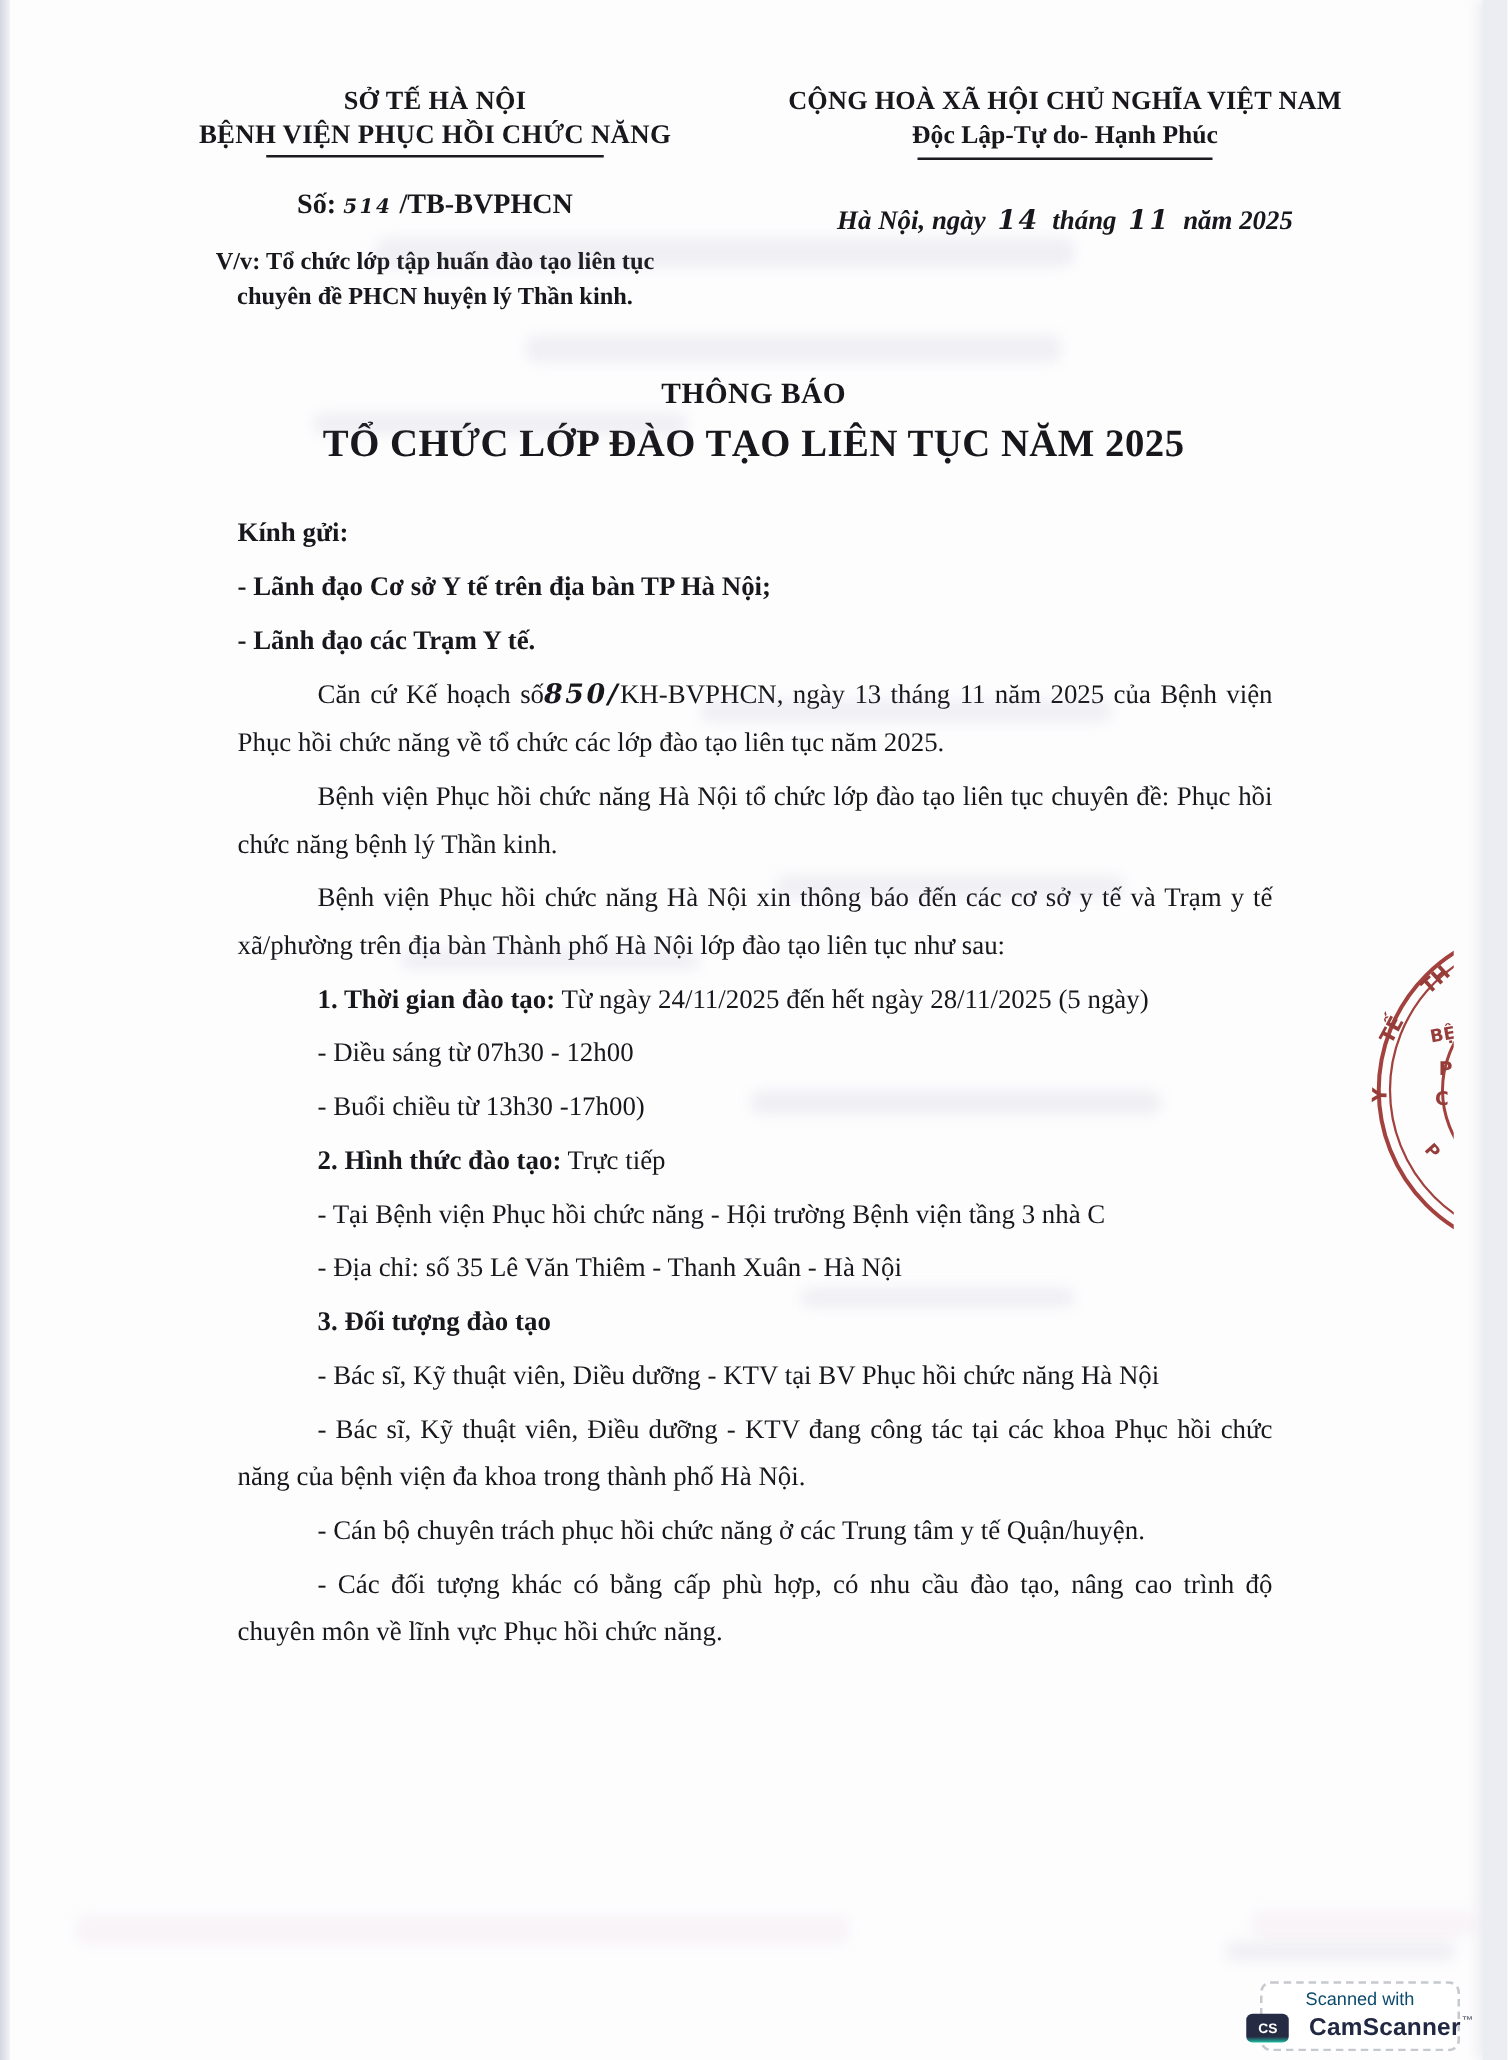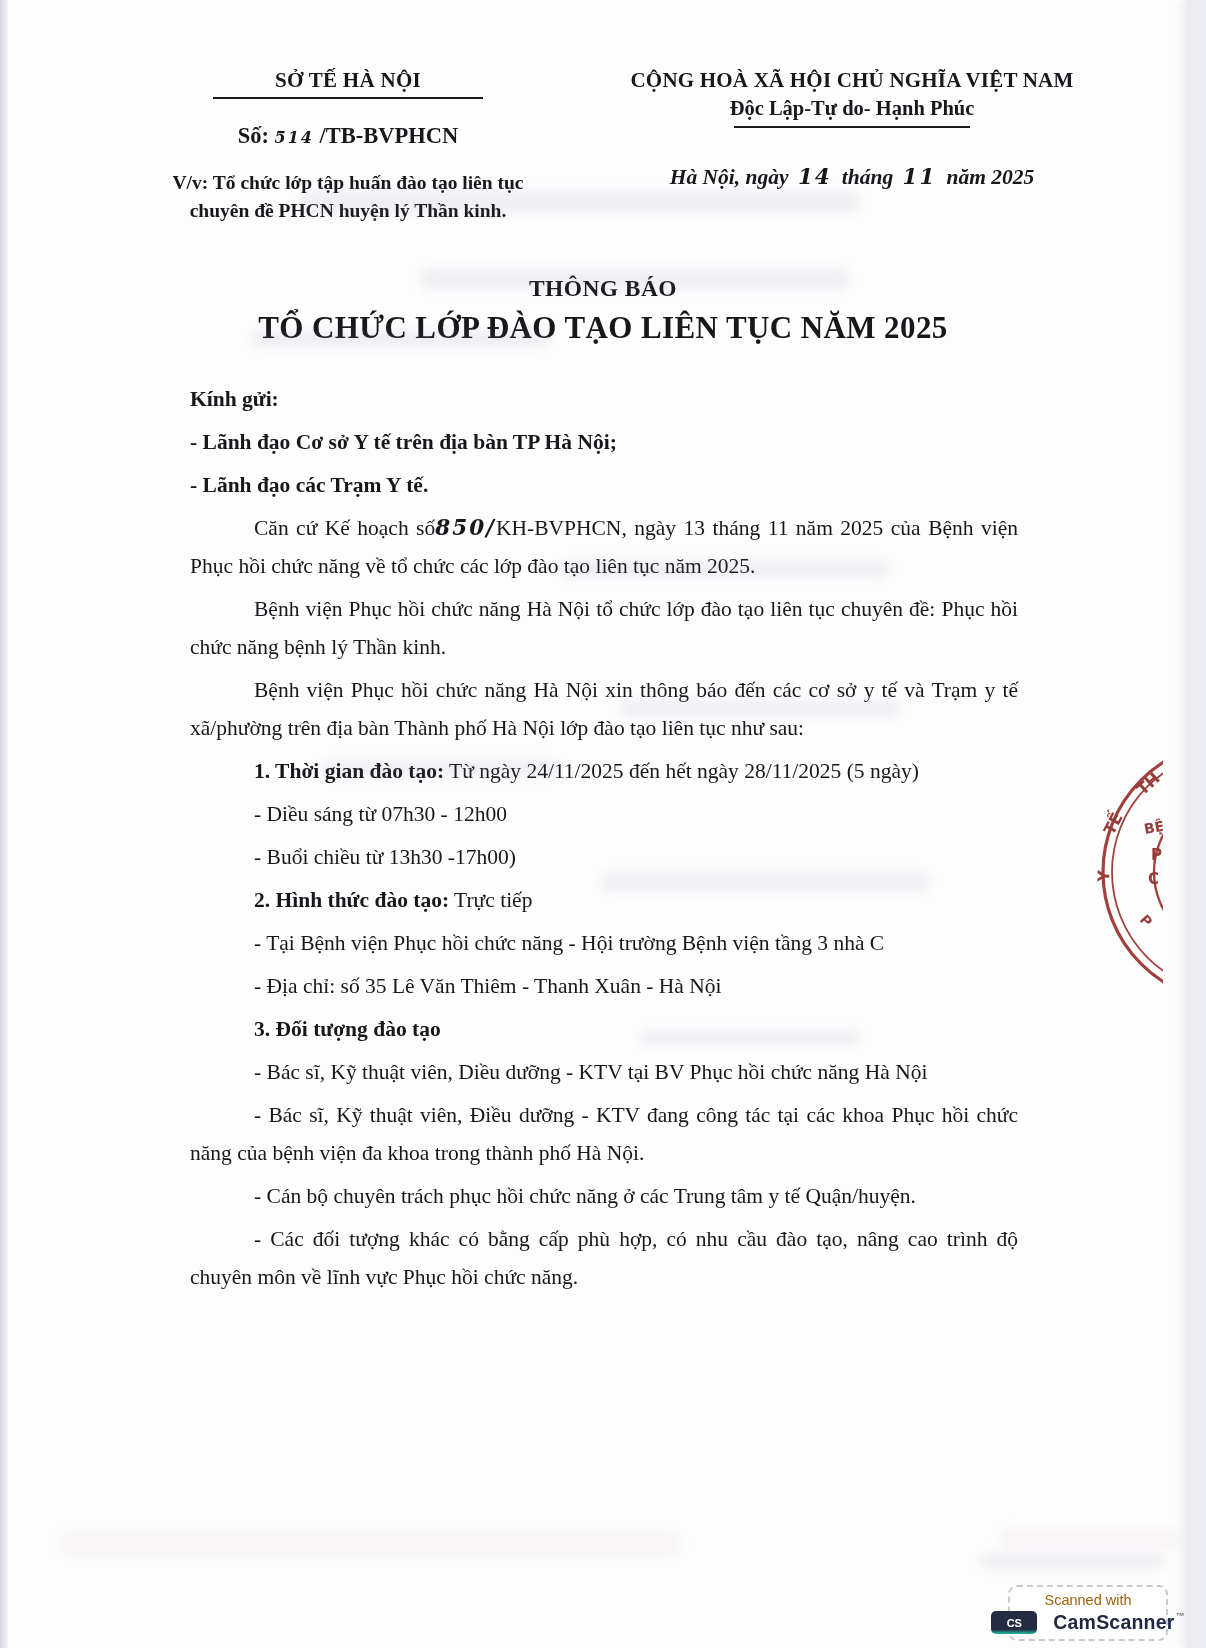--- a/index.html
+++ b/index.html
@@ -82,24 +82,24 @@
   .cs-badge {
     position:absolute; left:1008px; top:1585px;
     width:160px; height:56px;
     background:#ffffff;
     border:2px dashed #c6c9ce;
     border-radius:9px;
     display:flex; flex-direction:column; align-items:center; justify-content:center;
     font-family:"Liberation Sans", sans-serif;
     box-sizing:border-box;
   }
-  .cs-line1 { color:#a16207; font-size:14.5px; line-height:17px; }
+  .cs-line1 { color:#0c4a6e; font-size:14.5px; line-height:17px; }
   .cs-row { display:flex; align-items:center; margin-top:2px; }
   .cs-logo {
-    width:46px; height:23px; border-radius:5px;
+    width:34px; height:23px; border-radius:5px;
     background:linear-gradient(to bottom,#262b44 0%,#262b44 80%,#1fbfa4 100%);
     color:#ffffff; font-size:11px; font-weight:bold;
     display:flex; align-items:center; justify-content:center;
     margin-right:16px;
   }
   .cs-brand { color:#232842; font-size:19.5px; font-weight:bold; letter-spacing:.2px; }
   .cs-tm { color:#6a6f7a; font-size:9px; vertical-align:top; margin-left:1px; }
 </style>
 </head>
 <body>
@@ -115,20 +115,21 @@
 <div class="smudge" style="left:320px; top:760px; width:240px; height:16px;"></div>
 <div class="smudge" style="left:600px; top:872px; width:330px; height:20px;"></div>
 <div class="smudge" style="left:640px; top:1030px; width:220px; height:16px;"></div>
 <div class="smudge" style="left:980px; top:1553px; width:185px; height:16px;"></div>
 <div class="smudge pink" style="left:60px; top:1532px; width:620px; height:24px;"></div>
 <div class="smudge pink" style="left:1000px; top:1528px; width:180px; height:22px;"></div>
 
 <div class="header">
   <div class="hcol-left">
     <div class="org-parent">SỞ TẾ HÀ NỘI</div>
+    <div class="org-name">BỆNH VIỆN PHỤC HỒI CHỨC NĂNG</div>
     <div class="rule rule-left"></div>
     <div class="doc-number"><span>Số:</span> <span class="hand">514</span><span> /TB-BVPHCN</span></div>
     <div class="subject">
       <div>V/v: Tổ chức lớp tập huấn đào tạo liên tục</div>
       <div>chuyên đề PHCN huyện lý Thần kinh.</div>
     </div>
   </div>
   <div class="hcol-right">
     <div class="motto1">CỘNG HOÀ XÃ HỘI CHỦ NGHĨA VIỆT NAM</div>
     <div class="motto2">Độc Lập-Tự do- Hạnh Phúc</div>

